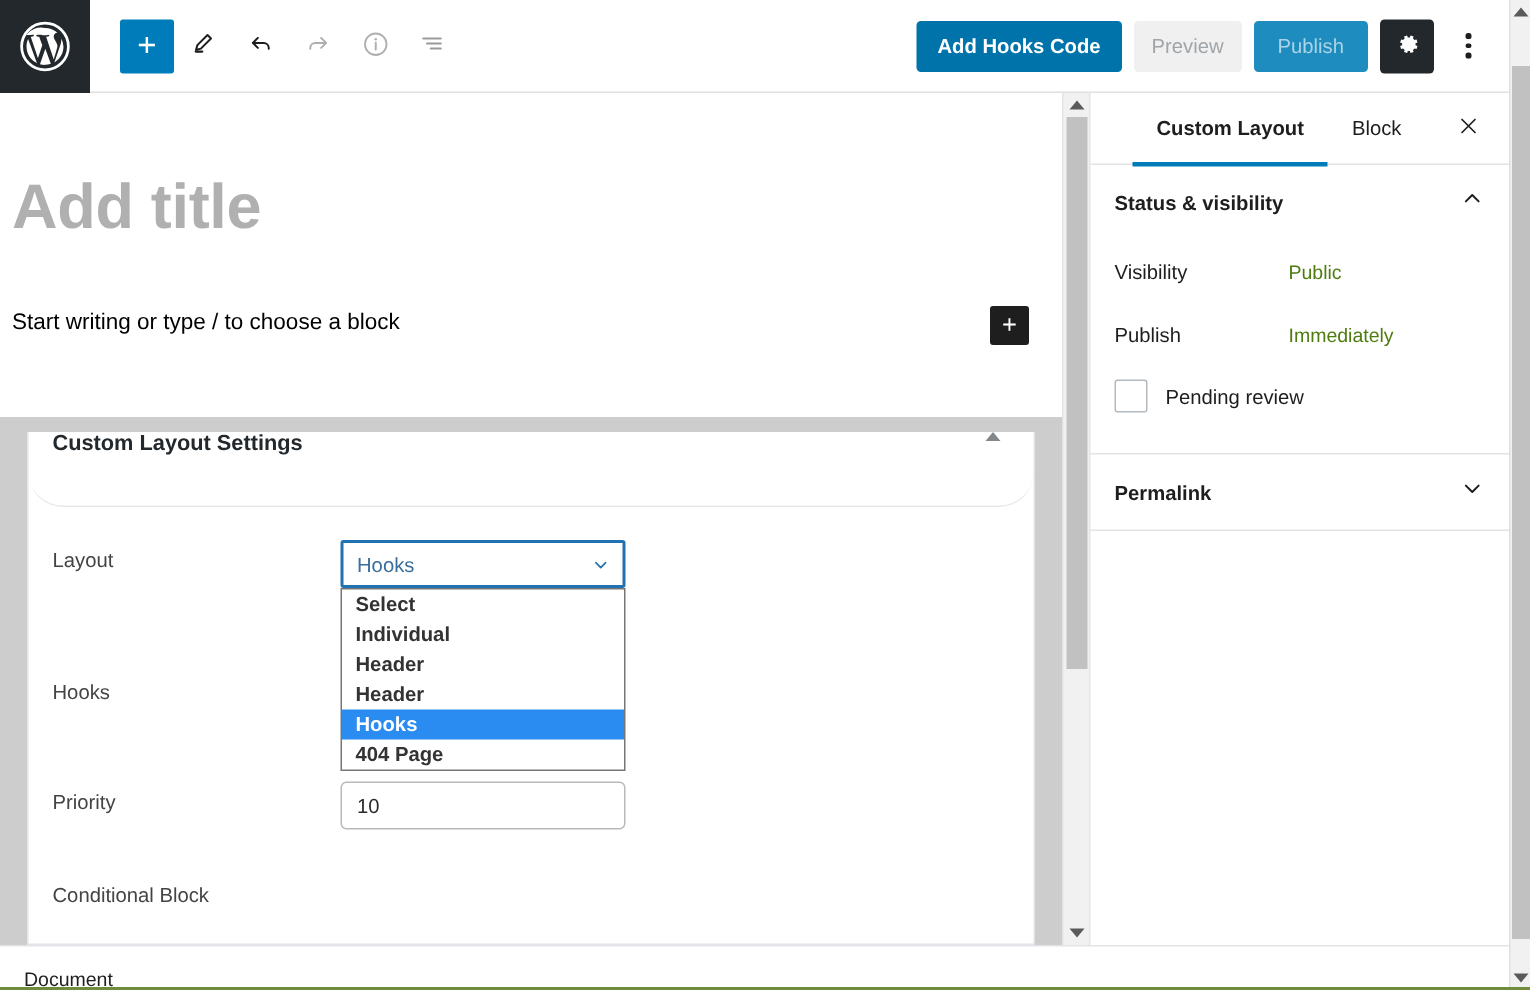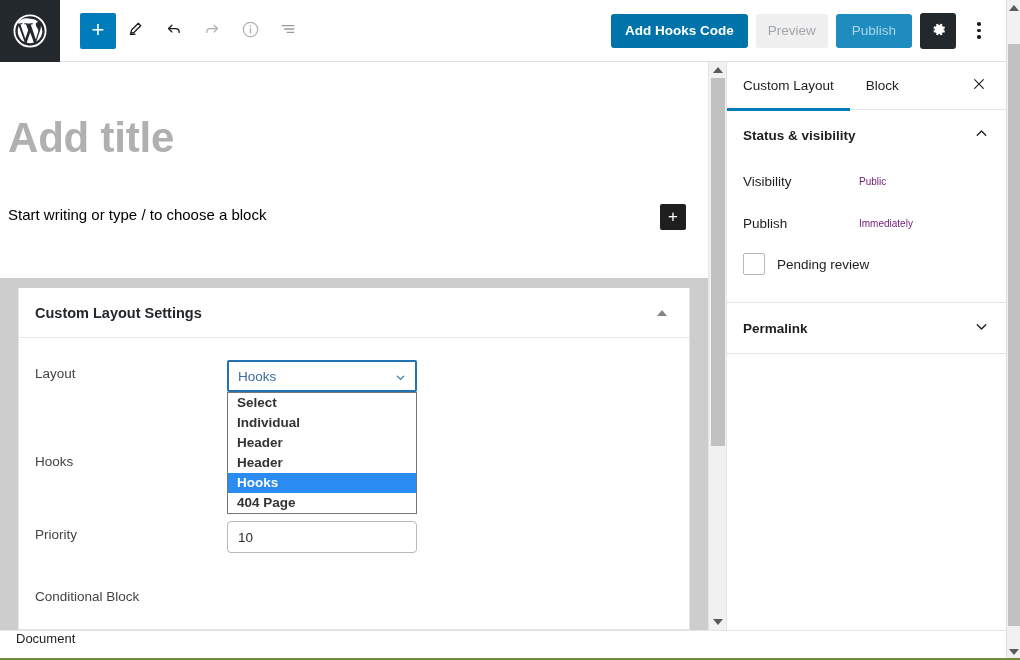--- a/index.html
+++ b/index.html
@@ -89,22 +89,22 @@
   
   .metabox-area {
     position:absolute; left:0; top:278px; width:708px; height:352px;
     background:#cdcdcd; padding-left:18px; padding-top:10px;
   }
   .metabox {
     width:672px; background:#ffffff; border:1px solid #e2e4e7; border-top:none;
     height:342px; position:relative;
   }
   .mb-header {
-    height:50px; display:flex; align-items:center; justify-content:space-between;
-    padding:0 18px 0 16px; border-bottom:1px solid #e8e8e8;
+    height:50px; display:flex; align-items:flex-start; justify-content:space-between;
+    padding:0 18px 0 16px; border-bottom:1px solid #e8e8e8;border-radius:23px;
   }
   .mb-title { font-size:14.5px; font-weight:bold; color:#23282d; }
   .mb-toggle {
     width:0;height:0;border-left:5px solid transparent;border-right:5px solid transparent;
     border-bottom:6px solid #82878c; cursor:pointer; margin-right:4px;
   }
   .mb-body { padding:0; position:relative; }
   .field-row { display:flex; align-items:flex-start; padding:22px 0 0 16px; }
   .field-label {
     width:192px; font-size:13.5px; color:#444; padding-top:6px; flex:0 0 192px;
@@ -138,40 +138,40 @@
     background:#ffffff; border-left:1px solid #e2e4e7;
   }
   .sb-tabs {
     height:48px; display:flex; align-items:center; border-bottom:1px solid #e2e4e7;
     position:relative;
   }
   .sb-tab {
     height:48px; display:flex; align-items:center; padding:0 16px;
     font-size:13.5px; color:#1e1e1e; cursor:pointer; position:relative;
   }
-  .sb-tab.active { font-weight:normal; }
+  .sb-tab.active { font-weight:bold;margin-left:28px; }
   .sb-tab.active:after {
     content:""; position:absolute; left:0; right:0; bottom:-1px; height:3px; background:#007cba;
   }
   .sb-close {
     margin-left:auto; margin-right:12px; width:30px; height:30px;
     display:flex; align-items:center; justify-content:center; cursor:pointer;
     background:transparent; border:none;
   }
   .panel { border-bottom:1px solid #e2e4e7; }
   .panel-head {
     height:50px; display:flex; align-items:center; justify-content:space-between;
     padding:0 16px; cursor:pointer;
   }
   .panel-title { font-size:13.5px; font-weight:bold; color:#1e1e1e; }
   .panel-body { padding:0 16px 18px 16px; }
   .sb-row { display:flex; align-items:center; height:42px; }
   .sb-row-label { width:116px; font-size:13.5px; color:#1e1e1e; flex:0 0 116px; }
   .sb-link {
-    background:transparent; border:none; color:#701a75; font-size:10px;
+    background:transparent; border:none; color:#4d7c0f; font-size:13px;
     cursor:pointer; padding:0; font-family:"Liberation Sans", sans-serif;
   }
   .cb-row { display:flex; align-items:center; gap:12px; height:40px; }
   .cb-box {
     width:22px; height:22px; border:1px solid #b4b9be; border-radius:2px;
     background:#fff; cursor:pointer; flex:0 0 22px;
   }
   .cb-label { font-size:13.5px; color:#1e1e1e; cursor:pointer; }
 
   
@@ -182,21 +182,21 @@
   .sbar-outer { left:1006px; top:0px; width:14px; height:660px; border-left:1px solid #e0e0e0; }
   .sbar-thumb { position:absolute; background:#c1c1c1; border-radius:0; }
   .sb-arrow { position:absolute; left:0; width:100%; height:16px; display:flex; align-items:center; justify-content:center; }
   .tri-up { width:0;height:0;border-left:5px solid transparent;border-right:5px solid transparent;border-bottom:6px solid #5a5a5a; }
   .tri-dn { width:0;height:0;border-left:5px solid transparent;border-right:5px solid transparent;border-top:6px solid #5a5a5a; }
 
   
   .footer-bar {
     position:absolute; left:0; top:630px; width:1006px; height:30px;
     background:#ffffff; border-top:1px solid #e2e4e7;
-    display:flex; align-items:flex-start; padding-left:16px;
+    display:flex; align-items:flex-end; padding-left:16px;
   }
   .footer-crumb { font-size:13px; color:#1e1e1e; cursor:pointer; }
   .green-edge {
     position:absolute; left:0; top:658px; width:1020px; height:2px; background:#6f8b3d;
   }
 </style>
 </head>
 <body>
 
 <div id="app">

